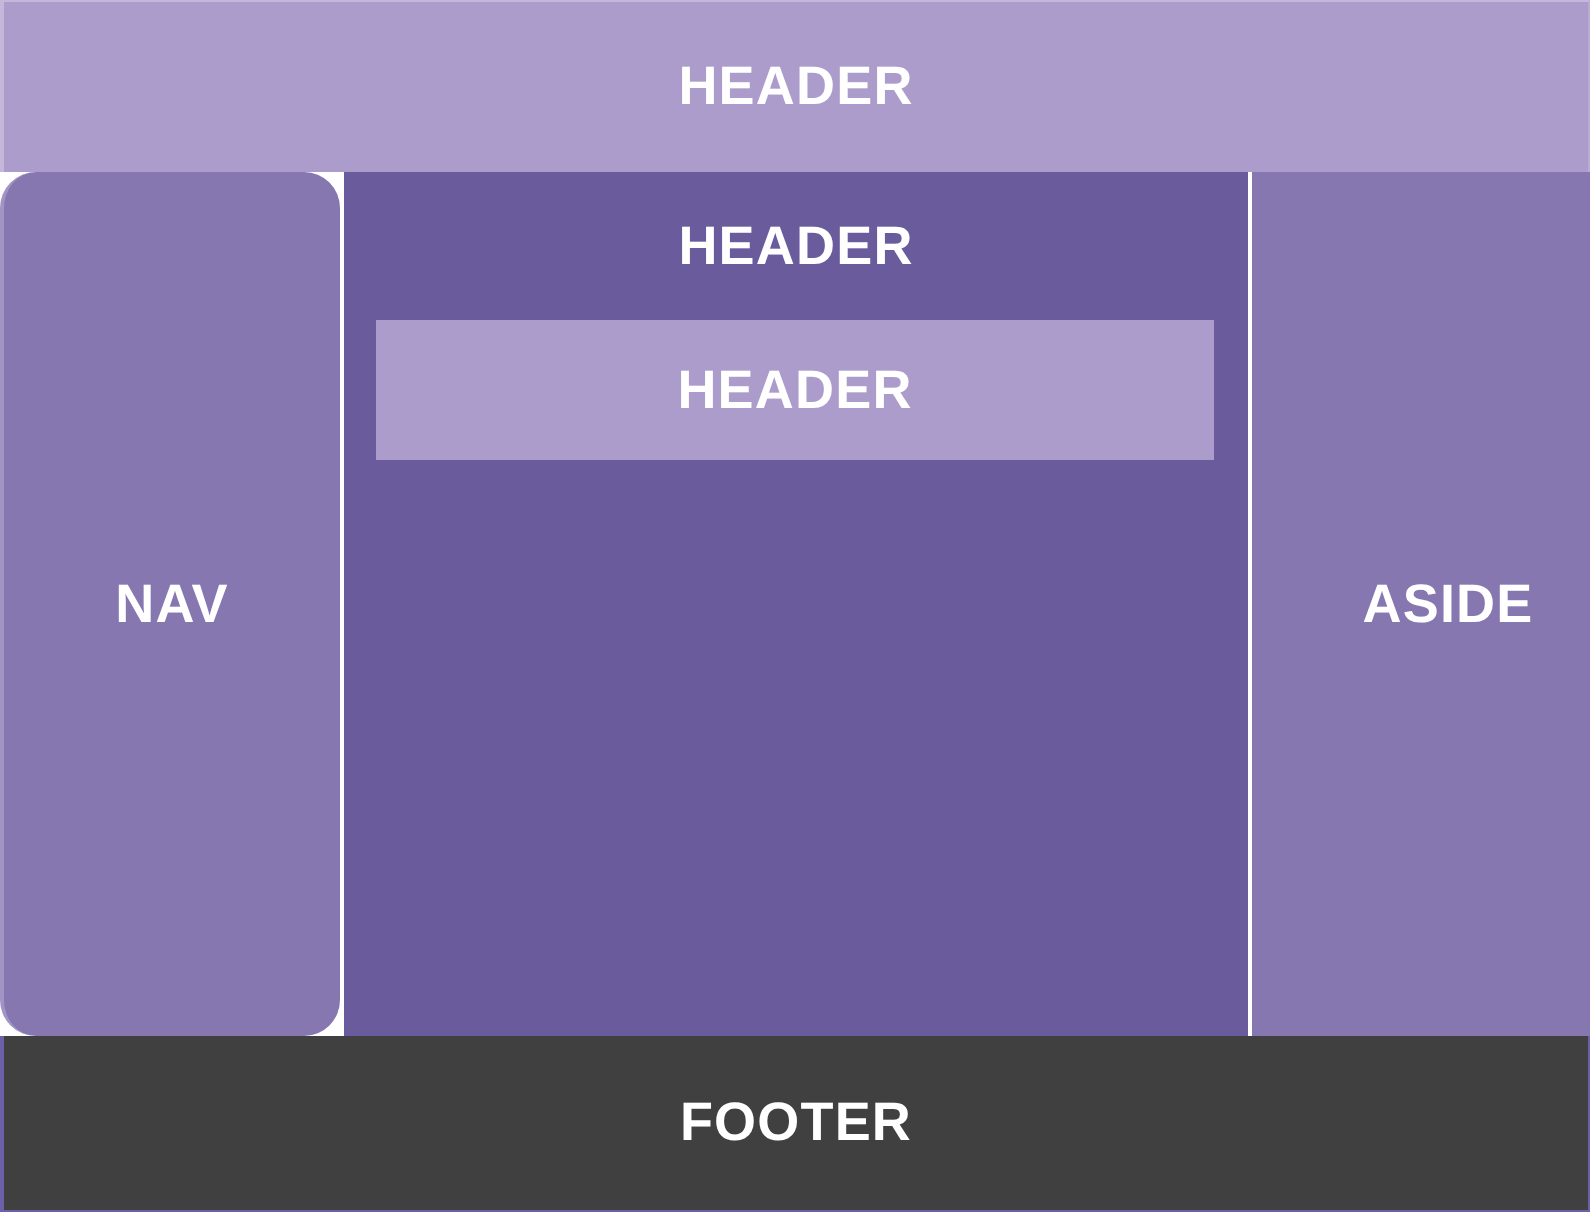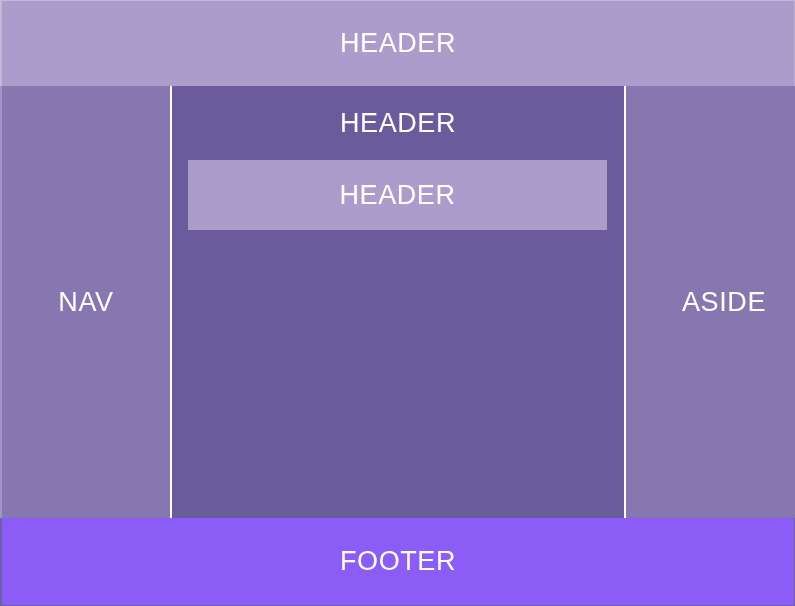--- a/index.html
+++ b/index.html
@@ -20,21 +20,21 @@
     box-sizing: border-box;
   }
 
   .region {
     position: absolute;
     box-sizing: border-box;
     display: flex;
     align-items: center;
     justify-content: center;
     color: #ffffff;
-    font-weight: 400;
+    font-weight: 700;
     letter-spacing: 0.5px;
     white-space: nowrap;
     user-select: none;
   }
 
   .region-label {
     color: #ffffff;
     font-size: 27px;
     line-height: 1;
     letter-spacing: 0.6px;
@@ -53,20 +53,21 @@
   }
 
   
   #nav-region {
     left: 0px;
     top: 86px;
     width: 170px;
     height: 432px;
     background: #8677b0;
     border-left: 2px solid #a294c4;
+    border-radius: 18px;
   }
 
   
   #section-region {
     left: 172px;
     top: 86px;
     width: 452px;
     height: 432px;
     background: #6a5b9d;
     align-items: flex-start;
@@ -101,21 +102,21 @@
     background: #8677b0;
     border-right: 3px solid #84cc16;
   }
 
   
   #footer-region {
     left: 0px;
     top: 518px;
     width: 795px;
     height: 88px;
-    background: #8b5cf6;
+    background: #404040;
     border-left: 2px solid #6d60a8;
     border-bottom: 1px solid #6d60a8;
     border-right: 1px solid #6d60a8;
   }
 </style>
 </head>
 <body>
 
 <div id="layout-diagram">
 

